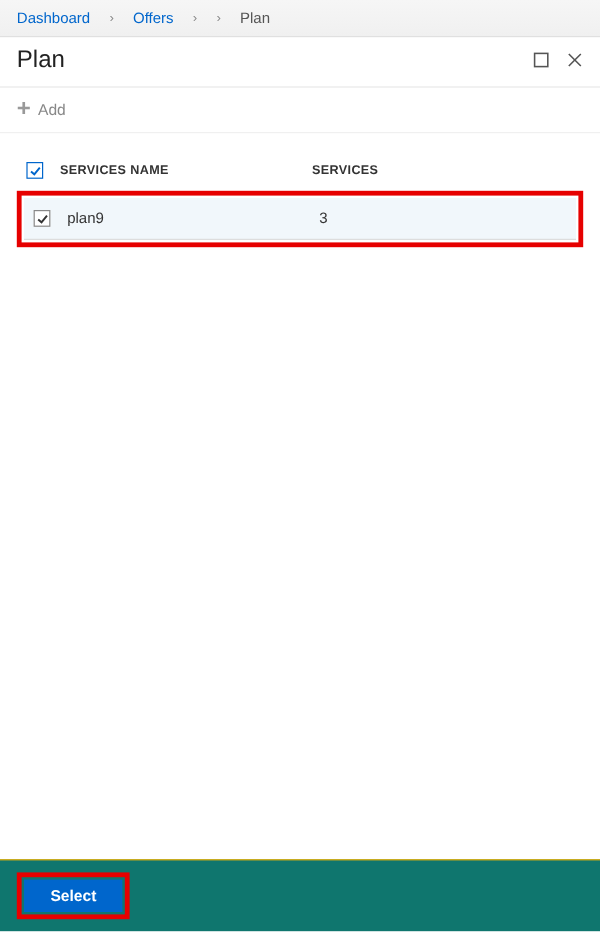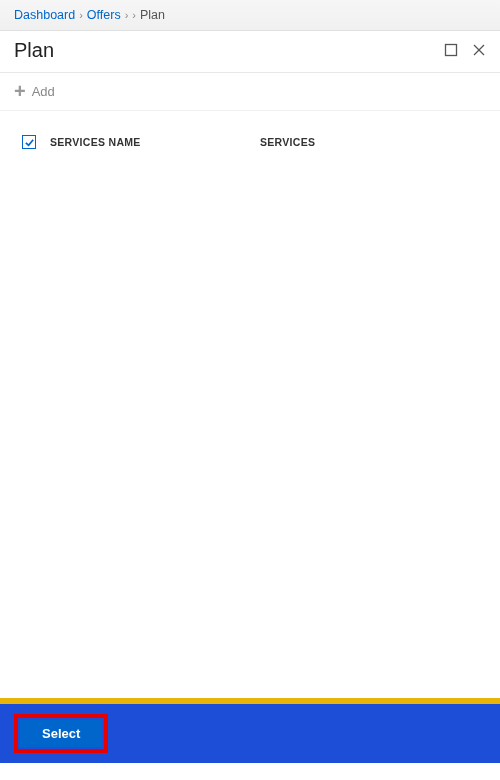--- a/index.html
+++ b/index.html
@@ -11,21 +11,21 @@
     body {
       width: 500px;
       height: 780px;
       background: #fff;
       position: relative;
       overflow: hidden;
     }
     .breadcrumb {
       display: flex;
       align-items: center;
-      gap: 4px;
+      gap: 16px;
       padding: 8px 14px;
       font-size: 12.5px;
       background: linear-gradient(#f6f6f6, #f0f0f0);
       border-bottom: 1px solid #e0e0e0;
     }
     .breadcrumb a {
       color: #0066cc;
       text-decoration: none;
       cursor: pointer;
     }
@@ -145,24 +145,24 @@
       display: flex;
       align-items: center;
       justify-content: center;
       background: #fff;
       cursor: pointer;
     }
     .footer {
       position: absolute;
       left: 0;
       right: 0;
-      bottom: 17px;
-      border-top: 6px solid #eab308;
+      bottom: 4px;
+      border-top: 1px solid #eab308;
       padding: 10px 14px;
-      background: #1d4ed8;
+      background: #0f766e;
     }
     .footer-highlight {
       border: 4px solid #e60000;
       display: inline-block;
       padding: 2px;
     }
     .select-btn {
       background: #0066cc;
       color: #fff;
       border: none;
@@ -216,19 +216,32 @@
       <div class="checkbox">
         <svg width="11" height="11" viewBox="0 0 12 12">
             <polyline points="2,6.5 5,9 10,3" fill="none" stroke="#0066cc" stroke-width="1.8"></polyline>
           </svg>
       </div>
     </div>
     <div class="col-name">SERVICES NAME</div>
     <div class="col-services">SERVICES</div>
   </div>
 
+  <div class="row-highlight">
+    <div class="table-row">
+      <div class="col-check">
+        <div class="row-checkbox">
+          <svg width="11" height="11" viewBox="0 0 12 12">
+              <polyline points="2,6.5 5,9 10,3" fill="none" stroke="#333" stroke-width="1.8"></polyline>
+            </svg>
+        </div>
+      </div>
+      <div class="col-name">plan9</div>
+      <div class="col-services">3</div>
+    </div>
+  </div>
 </div>
 
 <div class="footer">
   <div class="footer-highlight">
     <button class="select-btn">Select</button>
   </div>
 </div>
 
 </body></html>

